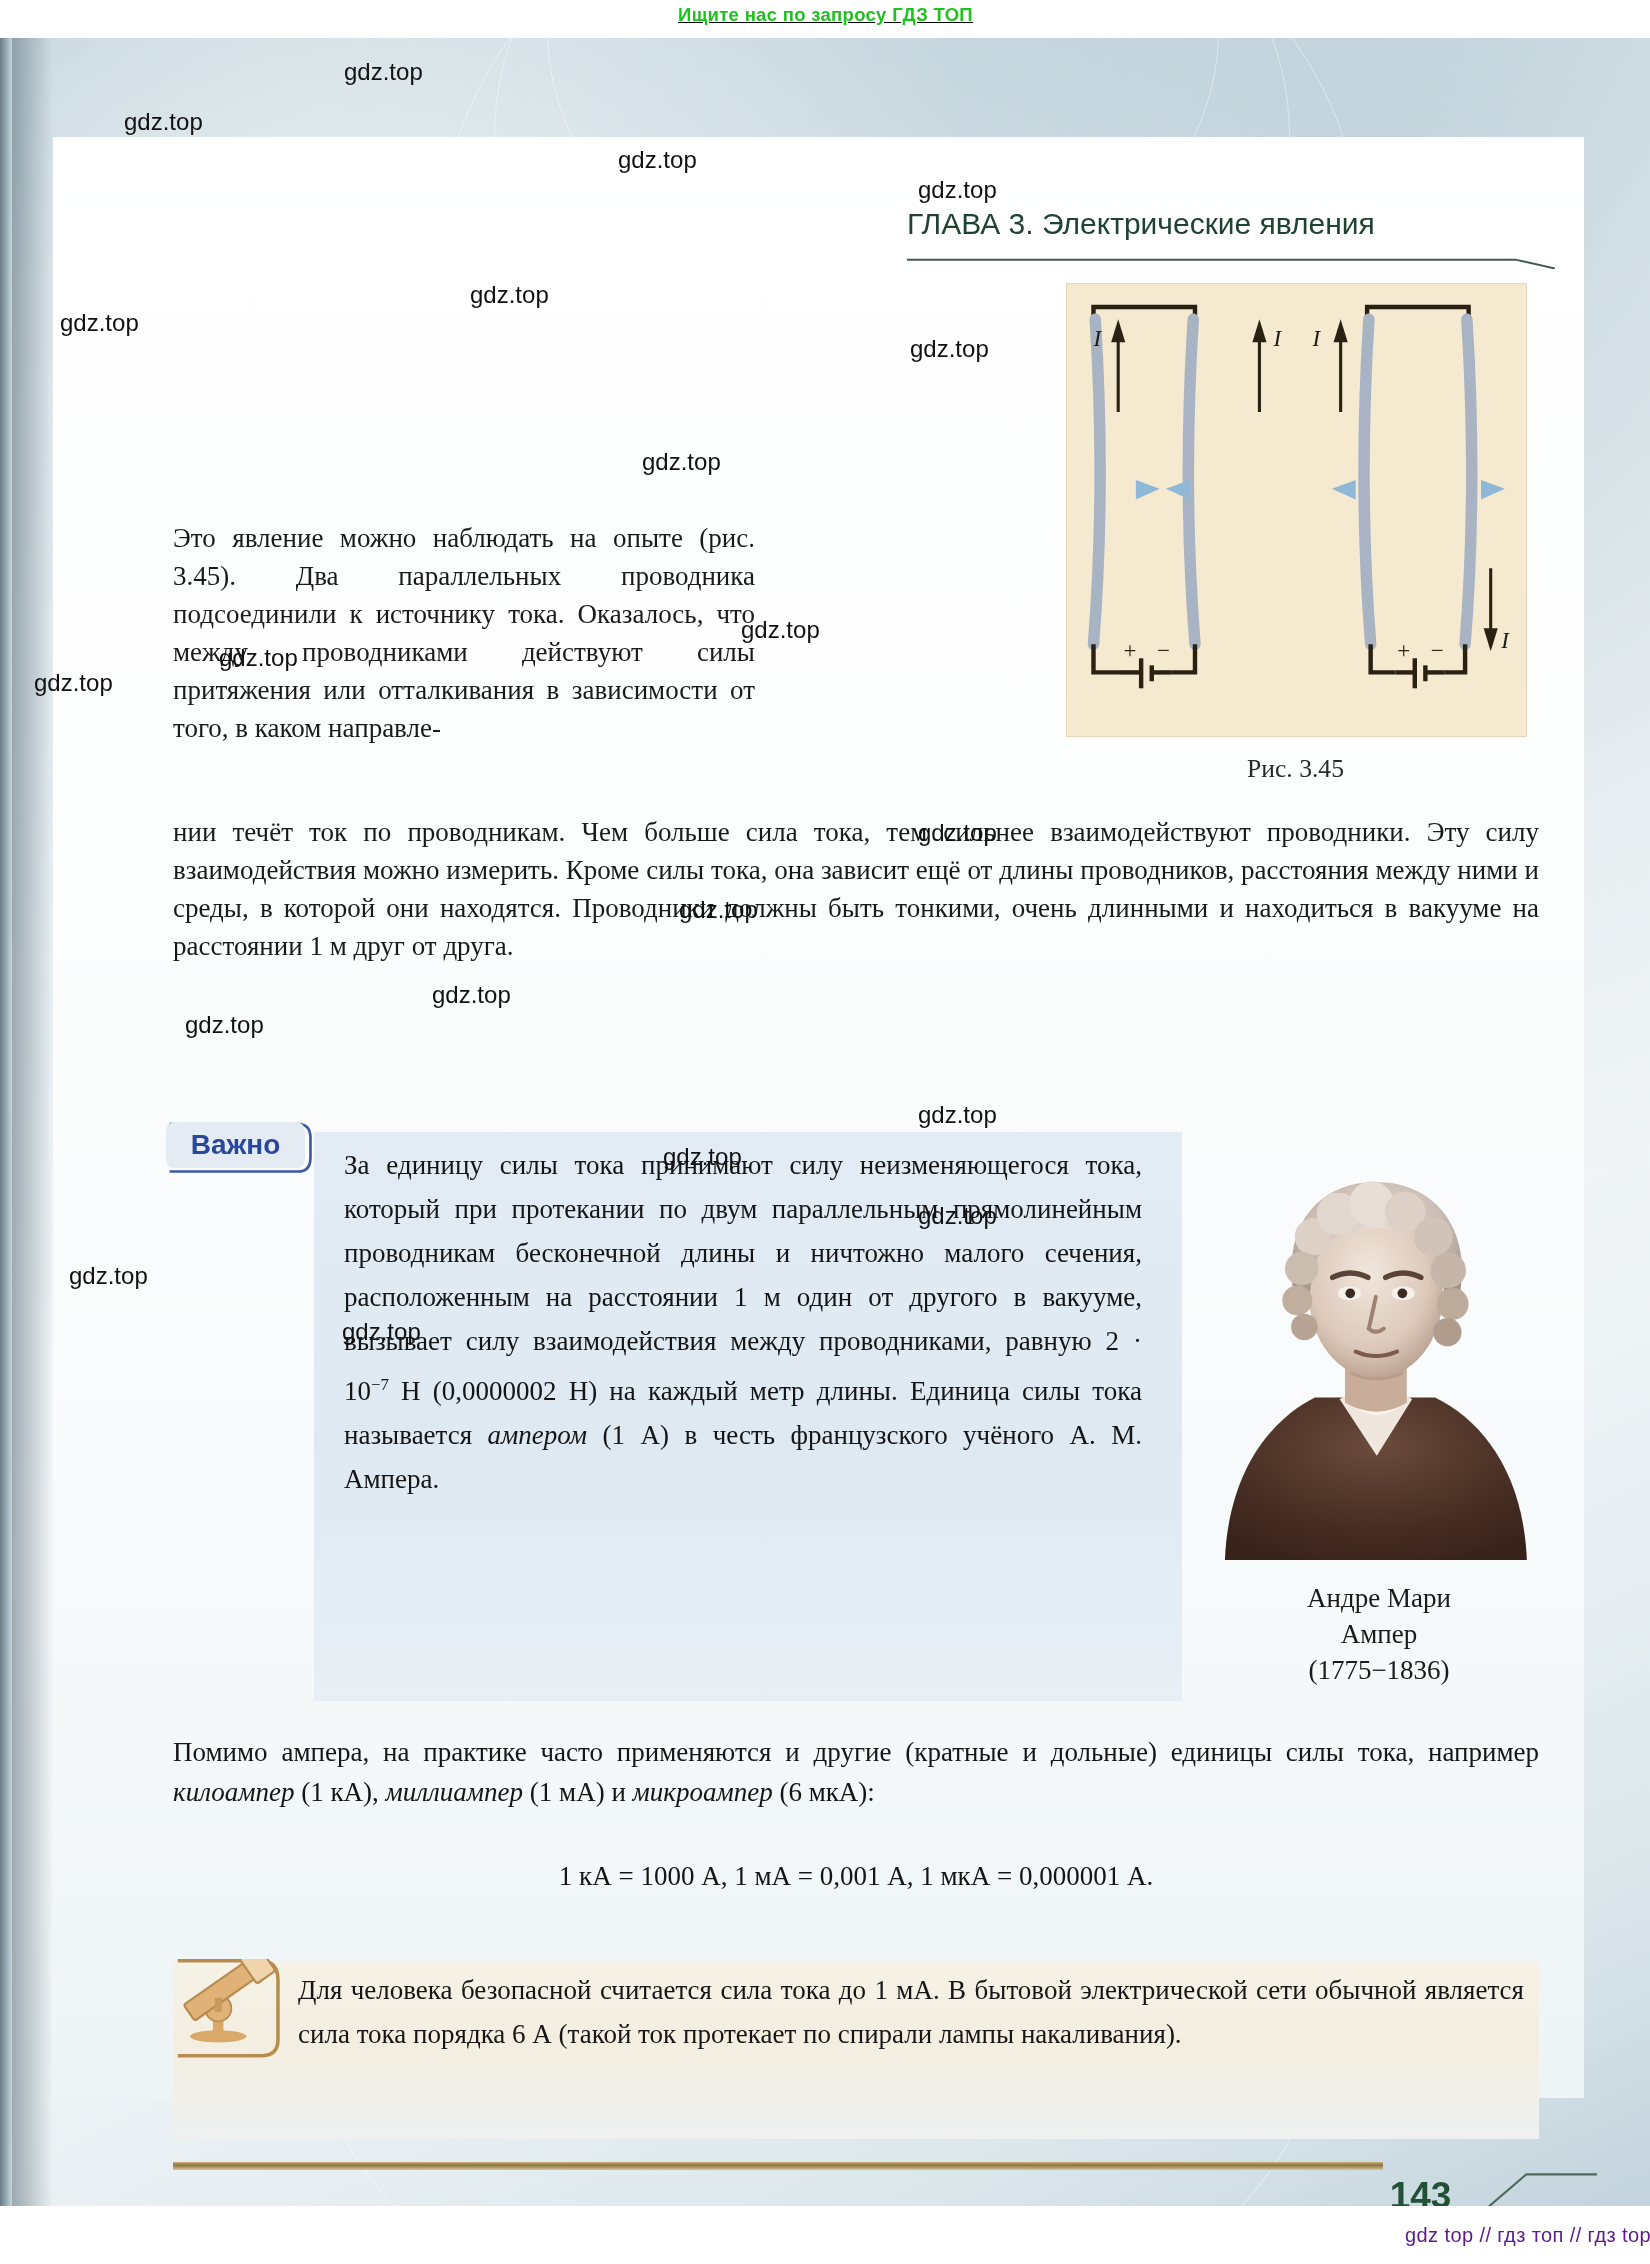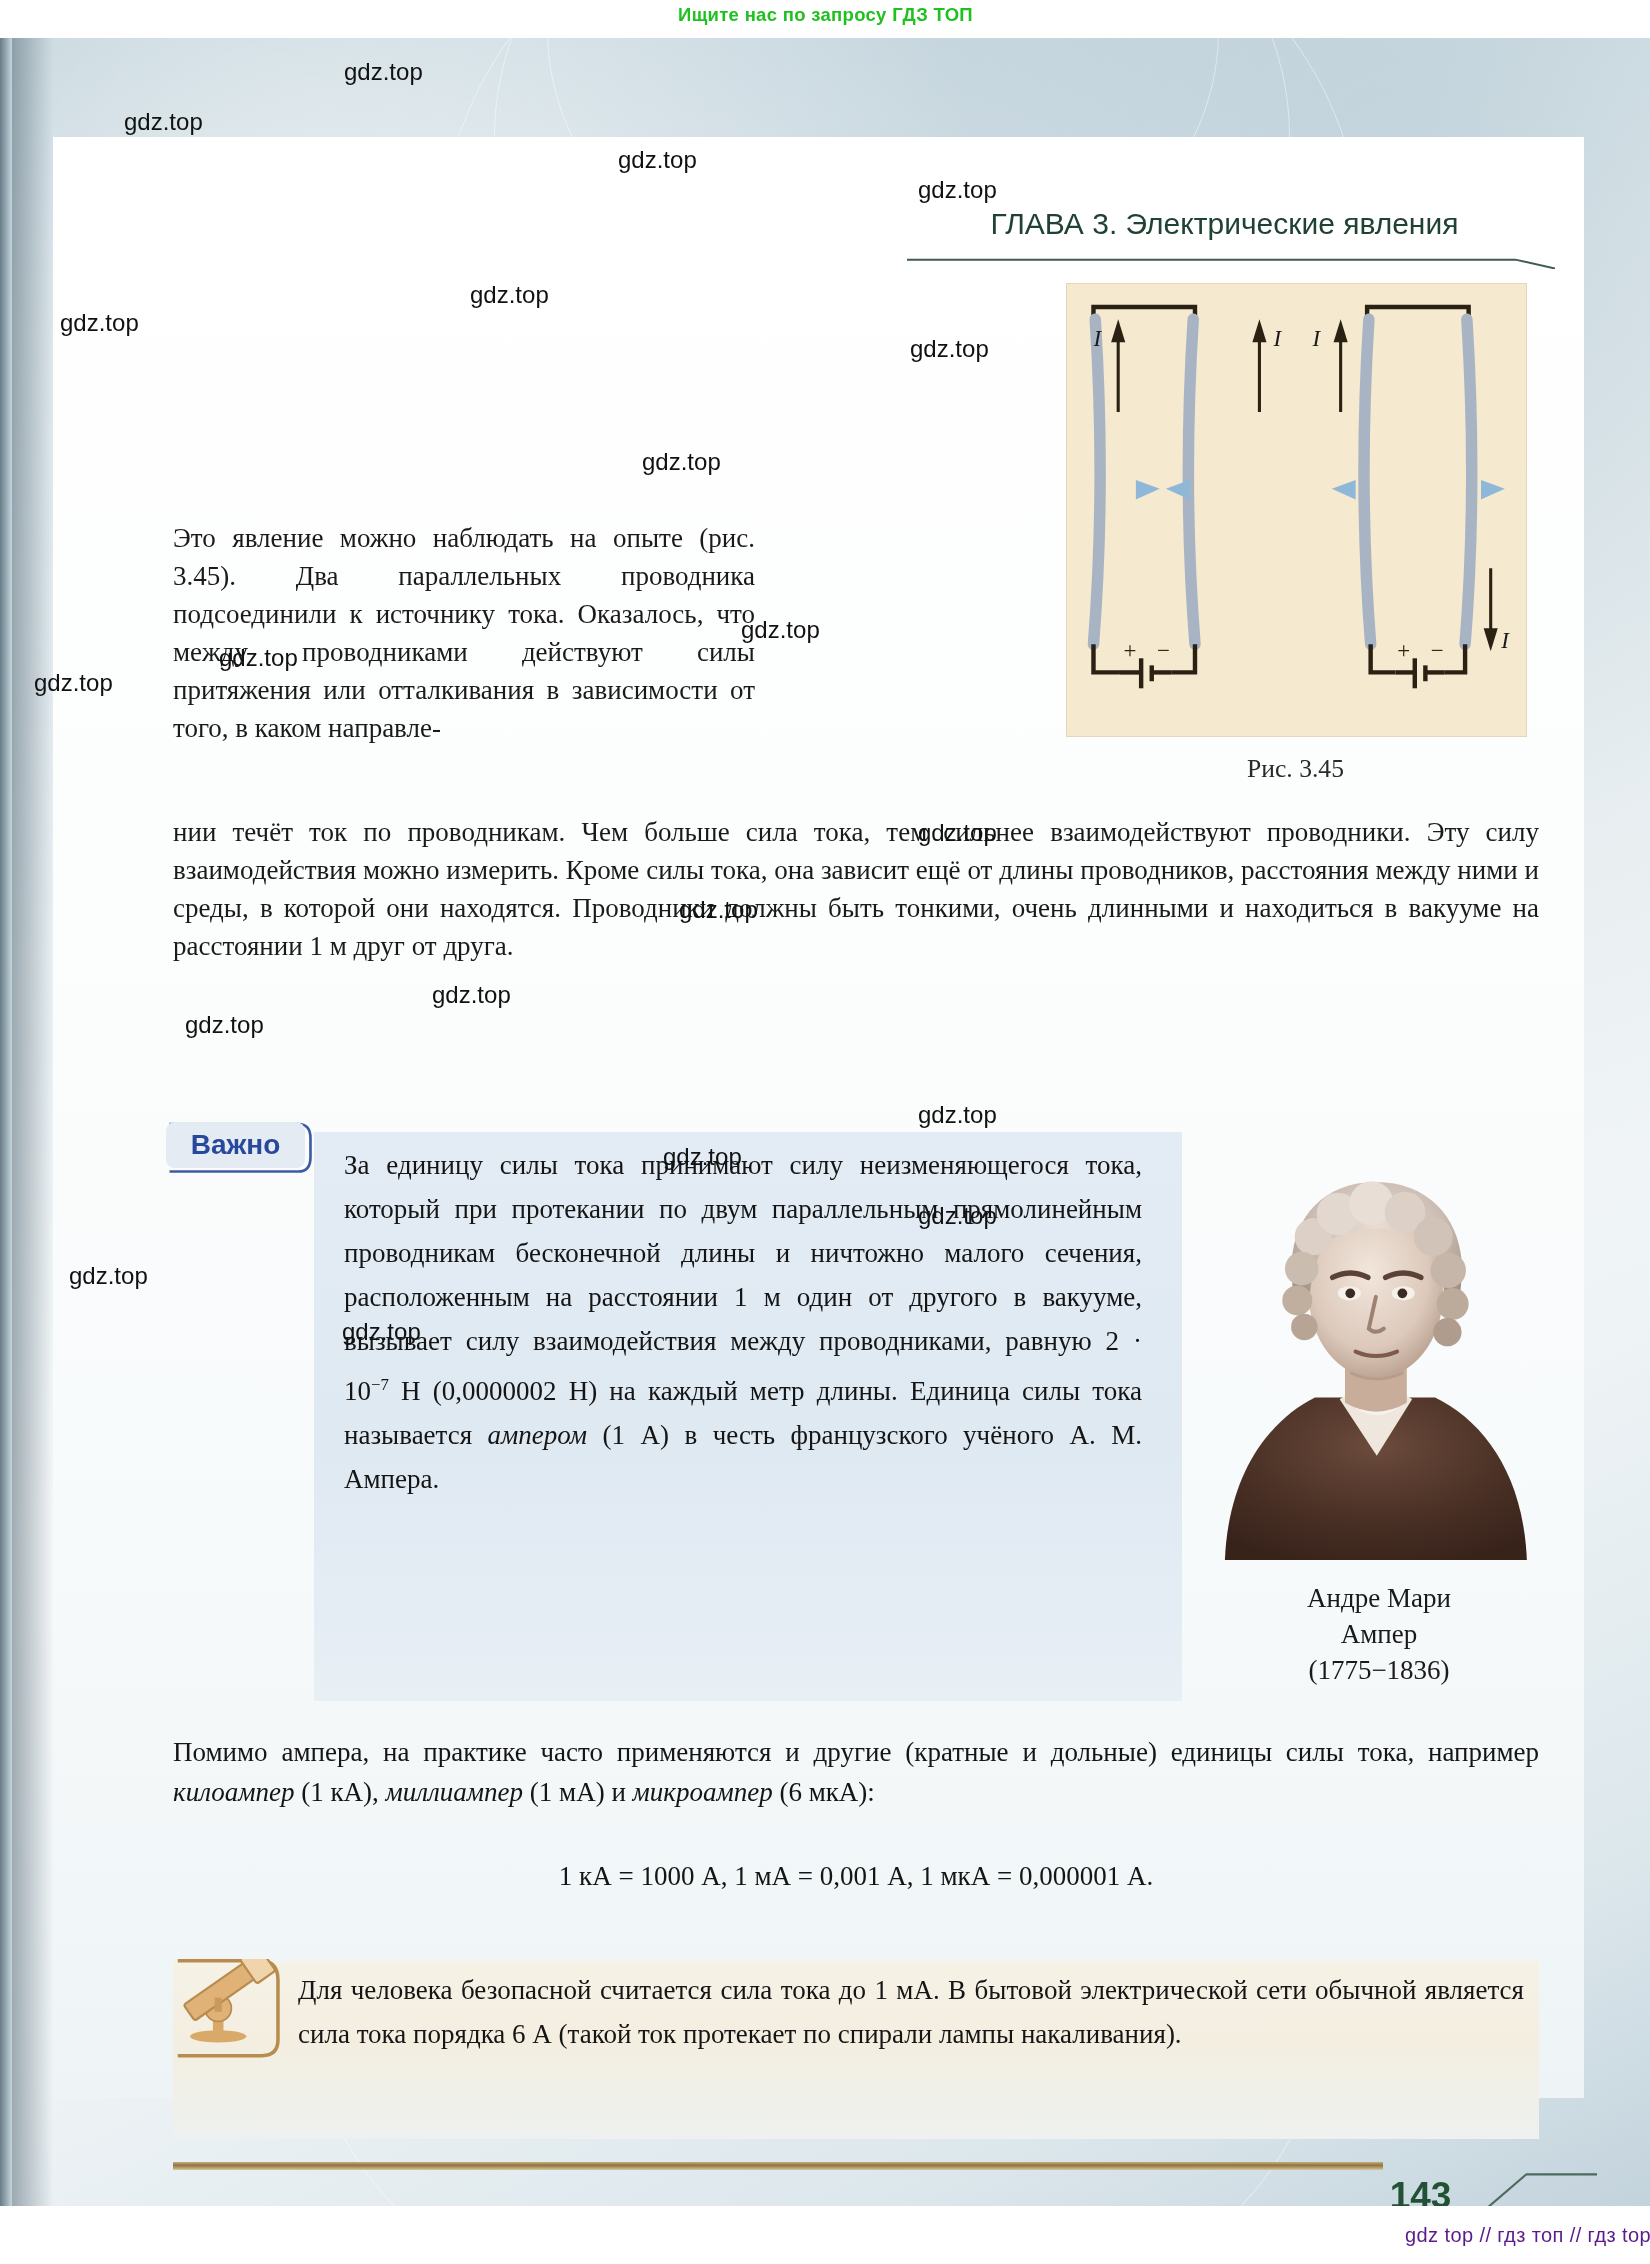--- a/index.html
+++ b/index.html
@@ -10,20 +10,21 @@
     position:relative;
     overflow:hidden;
   }
 
   
   #top-banner{
     position:absolute;left:0;top:0;width:1651px;height:30px;
     background:#ffffff;
     display:flex;align-items:center;justify-content:center;
     z-index:40;
+    text-decoration:underline;
   }
   #top-banner .txt{
     color:#1fc11f;
     font-family:"Liberation Sans", sans-serif;
     font-size:18.5px;font-weight:700;letter-spacing:0.3px;
   }
 
   
   #page-sheet{
     position:absolute;left:0;top:38px;width:1651px;height:2168px;
@@ -59,21 +60,21 @@
   }
 
   
   #chapter-header{
     position:absolute;left:907px;top:169px;width:635px;height:56px;
     z-index:12;
   }
   #chapter-header .ch-title{
     font-family:"Liberation Sans", sans-serif;
     font-size:30px;font-weight:400;color:#1f4232;
-    white-space:nowrap;text-align:center;
+    white-space:nowrap;text-align:left;
     text-shadow:0 0.9px 0 rgba(255,255,255,.6);
   }
   #chapter-rule{
     position:absolute;left:907px;top:219px;width:648px;height:12.4px;z-index:12;
   }
 
   
   .col-text{
     position:absolute;
     font-family:"Liberation Serif", serif;

